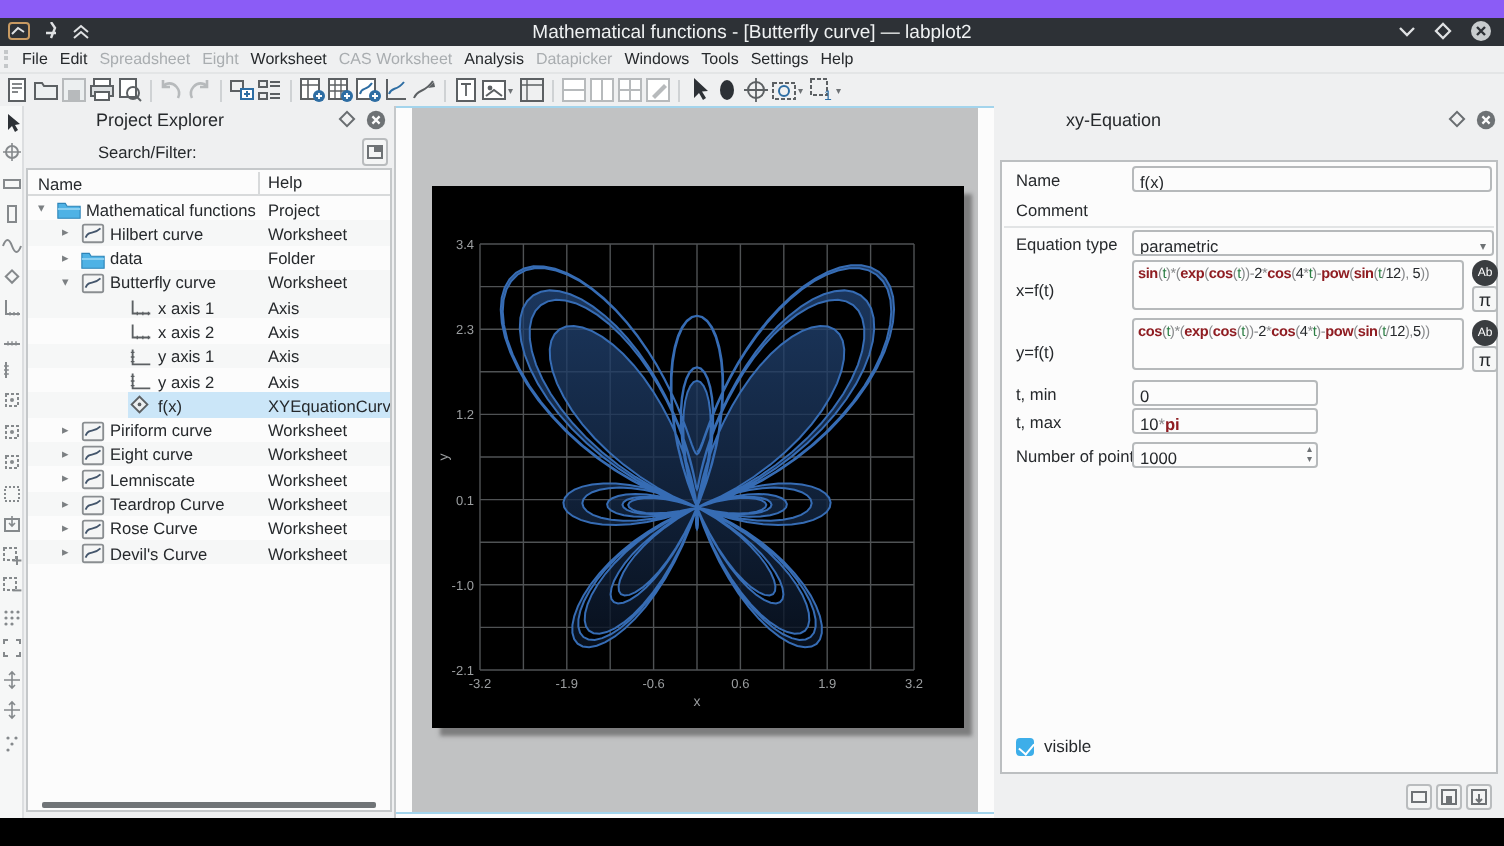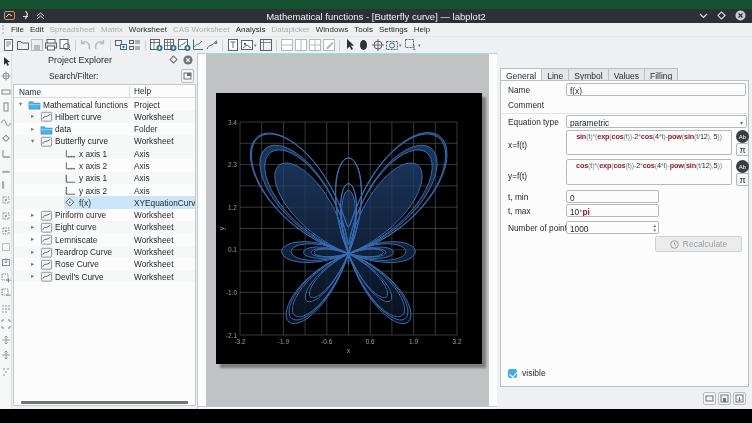--- a/index.html
+++ b/index.html
@@ -1,18 +1,18 @@
 <!DOCTYPE html>
 <html><head>
 <meta charset="utf-8">
 <style>
   * { margin:0; padding:0; box-sizing:border-box; }
   html,body { width:752px; height:423px; background:#000; font-family:"Liberation Sans",sans-serif; overflow:hidden; }
   .abs { position:absolute; }
-  #stage { position:relative; width:752px; height:423px; background:#14532d; }
+  #stage { position:relative; width:752px; height:423px; background:#8b5cf6; }
   #titlebar { top:9px; left:0; width:752px; height:14px; background:#2d3136; color:#eff1f2; font-size:9.5px; }
   #titlebar .ttl { position:absolute; left:0; right:0; top:2px; text-align:center; }
   .tbicons-l { position:absolute; left:4px; top:1px; display:flex; gap:6px; align-items:center; }
   .tbicons-r { position:absolute; right:6px; top:1px; display:flex; gap:9px; align-items:center; }
   #menubar { top:23px; left:0; width:752px; height:14px; background:#eff0f1; border-bottom:1px solid #e3e5e6; display:flex; align-items:center; font-size:8px; color:#26292c; }
   #menubar .mi { padding:0 3px; }
   #menubar .mi.dis { color:#a9adb0; }
   #menubar .grip { width:4px; height:9px; border-left:2px dotted #c4c7c9; margin:0 2px; }
   #toolbar { top:37px; left:0; width:752px; height:16px; background:#eff0f1; display:flex; align-items:center; padding-left:2px; }
   #toolbar .ti { width:14px; height:15px; display:flex; align-items:center; justify-content:center; }
@@ -49,21 +49,21 @@
   #viewport { position:absolute; left:8px; top:1px; right:8px; bottom:3px; background:#c1c2c3; }
   #wsheet { position:absolute; left:10px; top:39px; width:266px; height:271px; background:#000; box-shadow:4px 4px 2px rgba(70,70,70,.55); }
   #props { left:497px; top:0; width:255px; height:356px; background:#eff0f1; font-size:8.5px; color:#26292c; }
   #tabs { position:absolute; top:15px; left:3px; display:flex; height:13px; font-size:8.5px; }
   .tab { padding:1.5px 5px 0 5px; background:#e4e6e7; border:1px solid #bcbfc1; border-left:none; color:#26292c; }
   .tab:first-child { border-left:1px solid #bcbfc1; }
   .tab.active { background:#fcfcfc; border-bottom-color:#fcfcfc; }
   #pframe { position:absolute; top:27px; left:3px; right:3px; height:307px; background:#fcfcfc; border:1px solid #bcbfc1; }
   .prow-label { position:absolute; left:7px; font-size:8.3px; }
   .pinput { position:absolute; background:#fcfcfc; border:1px solid #b6b9bb; border-radius:2px; font-size:8.3px; padding:1.5px 3px; color:#26292c; white-space:nowrap; overflow:hidden; }
-  .formula { position:absolute; background:#fcfcfc; border:1px solid #b6b9bb; border-radius:2px; font-size:7.3px; padding:1px 2px; letter-spacing:-0.2px; white-space:nowrap; overflow:hidden;text-align:center; }
+  .formula { position:absolute; background:#fcfcfc; border:1px solid #b6b9bb; border-radius:2px; font-size:7.3px; padding:1px 2px; letter-spacing:-0.2px; white-space:nowrap; overflow:hidden; }
   .fn { color:#8f1d22; font-weight:bold; }
   .vr { color:#2a7e43; }
   .nm2 { color:#26292c; }
   .op { color:#87898b; }
   .circbtn { position:absolute; width:13px; height:13px; border-radius:50%; background:#3a3d40; color:#fff; font-size:6px; display:flex; align-items:center; justify-content:center; }
   .pibtn { position:absolute; width:13px; height:13px; border:1px solid #b6b9bb; border-radius:2px; background:#f6f7f7; font-size:9px; display:flex; align-items:center; justify-content:center; }
   .sepline { position:absolute; left:1px; right:1px; height:1px; background:#e2e4e5; }
   #recalc { position:absolute; right:6px; width:87px; height:16px; background:#ececed; border:1px solid #cdd0d2; border-radius:2px; color:#9da1a4; font-size:8.5px; display:flex; align-items:center; justify-content:center; gap:4px; }
   #visrow { position:absolute; left:7px; bottom:8px; display:flex; align-items:center; gap:5px; }
   #vischk { width:9px; height:9px; background:#3daee9; border-radius:2px; position:relative; }
@@ -115,21 +115,21 @@
           </svg>
         </span>
     </div>
   </div>
 
   <div id="menubar" class="abs">
     <span class="grip"></span>
   <span class="mi">File</span>
       <span class="mi">Edit</span>
       <span class="mi dis">Spreadsheet</span>
-      <span class="mi dis">Matrix</span>
+      <span class="mi dis">Eight</span>
       <span class="mi">Worksheet</span>
       <span class="mi dis">CAS Worksheet</span>
       <span class="mi">Analysis</span>
       <span class="mi dis">Datapicker</span>
       <span class="mi">Windows</span>
       <span class="mi">Tools</span>
       <span class="mi">Settings</span>
       <span class="mi">Help</span>
     </div>
 
@@ -685,27 +685,36 @@
               <text x="21" y="244.5" fill="#9b9ea0" font-size="6.5" text-anchor="end">-2.1</text>
               <text x="132.5" y="260" fill="#9b9ea0" font-size="7" text-anchor="middle">x</text>
               <text x="8" y="135.5" fill="#9b9ea0" font-size="7" text-anchor="middle" transform="rotate(-90 8 135.5)">y</text>
   </svg>
           </div>
       </div>
       <div id="mdilineb"></div>
     </div>
 
     <div id="props" class="abs">
-      <div id="tabs">
-          <span class="tab active">General</span>
-          <span class="tab">Line</span>
-          <span class="tab">Symbol</span>
-          <span class="tab">Values</span>
-          <span class="tab">Filling</span>
-        </div>
+      <div class="dockhead">
+        <span class="dtitle">xy-Equation</span>
+        <span class="dicons">
+          <span>
+              <svg width="9" height="9">
+                <rect x="2" y="2" width="5" height="5" transform="rotate(45 4.5 4.5)" fill="none" stroke="#696d70" stroke-width="1"></rect>
+              </svg>
+            </span>
+          <span>
+              <svg width="10" height="10">
+                <circle cx="5" cy="5" r="4.6" fill="#6e7275"></circle>
+                <path d="M3.2 3.2 L6.8 6.8 M6.8 3.2 L3.2 6.8" stroke="#fcfcfc" stroke-width="1.1"></path>
+              </svg>
+            </span>
+        </span>
+      </div>
       <div id="pframe">
         <span class="prow-label" style="top:4px">Name</span>
         <div class="pinput" style="left:65px; top:2px; width:180px; height:13px;">f(x)</div>
         <span class="prow-label" style="top:19px">Comment</span>
         <div class="sepline" style="top:32px"></div>
         <span class="prow-label" style="top:36px">Equation type</span>
         <div class="pinput" style="left:65px; top:34px; width:181px; height:13px;"><span>parametric</span><span style="position:absolute; right:3px; top:3px; font-size:6px; color:#6e7275;">▾</span></div>
         <span class="prow-label" style="top:59px">x=f(t)</span>
         <div class="formula" style="left:65px; top:49px; width:166px; height:25px;" id="fx"><span class="fn">sin</span><span class="op">(</span><span class="vr">t</span><span class="op">)</span><span class="op">*</span><span class="op">(</span><span class="fn">exp</span><span class="op">(</span><span class="fn">cos</span><span class="op">(</span><span class="vr">t</span><span class="op">)</span><span class="op">)</span><span class="op">-</span><span class="nm2">2</span><span class="op">*</span><span class="fn">cos</span><span class="op">(</span><span class="nm2">4</span><span class="op">*</span><span class="vr">t</span><span class="op">)</span><span class="op">-</span><span class="fn">pow</span><span class="op">(</span><span class="fn">sin</span><span class="op">(</span><span class="vr">t</span><span class="op">/</span><span class="nm2">12</span><span class="op">)</span><span class="op">,</span><span class="op"> </span><span class="nm2">5</span><span class="op">)</span><span class="op">)</span></div>
         <div class="circbtn" style="left:235px; top:49px;">Ab</div>
@@ -713,27 +722,20 @@
         <span class="prow-label" style="top:90px">y=f(t)</span>
         <div class="formula" style="left:65px; top:78px; width:166px; height:26px;" id="fy"><span class="fn">cos</span><span class="op">(</span><span class="vr">t</span><span class="op">)</span><span class="op">*</span><span class="op">(</span><span class="fn">exp</span><span class="op">(</span><span class="fn">cos</span><span class="op">(</span><span class="vr">t</span><span class="op">)</span><span class="op">)</span><span class="op">-</span><span class="nm2">2</span><span class="op">*</span><span class="fn">cos</span><span class="op">(</span><span class="nm2">4</span><span class="op">*</span><span class="vr">t</span><span class="op">)</span><span class="op">-</span><span class="fn">pow</span><span class="op">(</span><span class="fn">sin</span><span class="op">(</span><span class="vr">t</span><span class="op">/</span><span class="nm2">12</span><span class="op">)</span><span class="op">,</span><span class="nm2">5</span><span class="op">)</span><span class="op">)</span></div>
         <div class="circbtn" style="left:235px; top:79px;">Ab</div>
         <div class="pibtn" style="left:235px; top:92px;">π</div>
         <span class="prow-label" style="top:111px">t, min</span>
         <div class="pinput" style="left:65px; top:109px; width:93px; height:13px;">0</div>
         <span class="prow-label" style="top:125px">t, max</span>
         <div class="pinput" style="left:65px; top:123px; width:93px; height:13px;" id="tmaxval"><span class="nm2">10</span><span class="op">*</span><span class="fn">pi</span></div>
         <span class="prow-label" style="top:142px">Number of points</span>
         <div class="pinput" style="left:65px; top:140px; width:93px; height:13px;"><span>1000</span><span style="position:absolute; right:2px; top:1px; font-size:5px; color:#6e7275; line-height:5px;">▴<br>▾</span></div>
-        <div id="recalc" style="top:155px">
-            <svg width="9" height="9">
-              <circle cx="4.5" cy="4.5" r="3.8" fill="none" stroke="#9da1a4"></circle>
-              <path d="M4.5 2.5 L4.5 4.5 L6 5.5" stroke="#9da1a4" fill="none"></path>
-            </svg>
-            <span>Recalculate</span>
-          </div>
         <div id="visrow">
           <span id="vischk"></span>
           <span>visible</span>
         </div>
       </div>
       <div id="pbottom">
         <div class="pbtn">
             <svg width="9" height="9">
               <rect x="1" y="2" width="7" height="5" fill="none" stroke="#6e7275"></rect>
             </svg>

